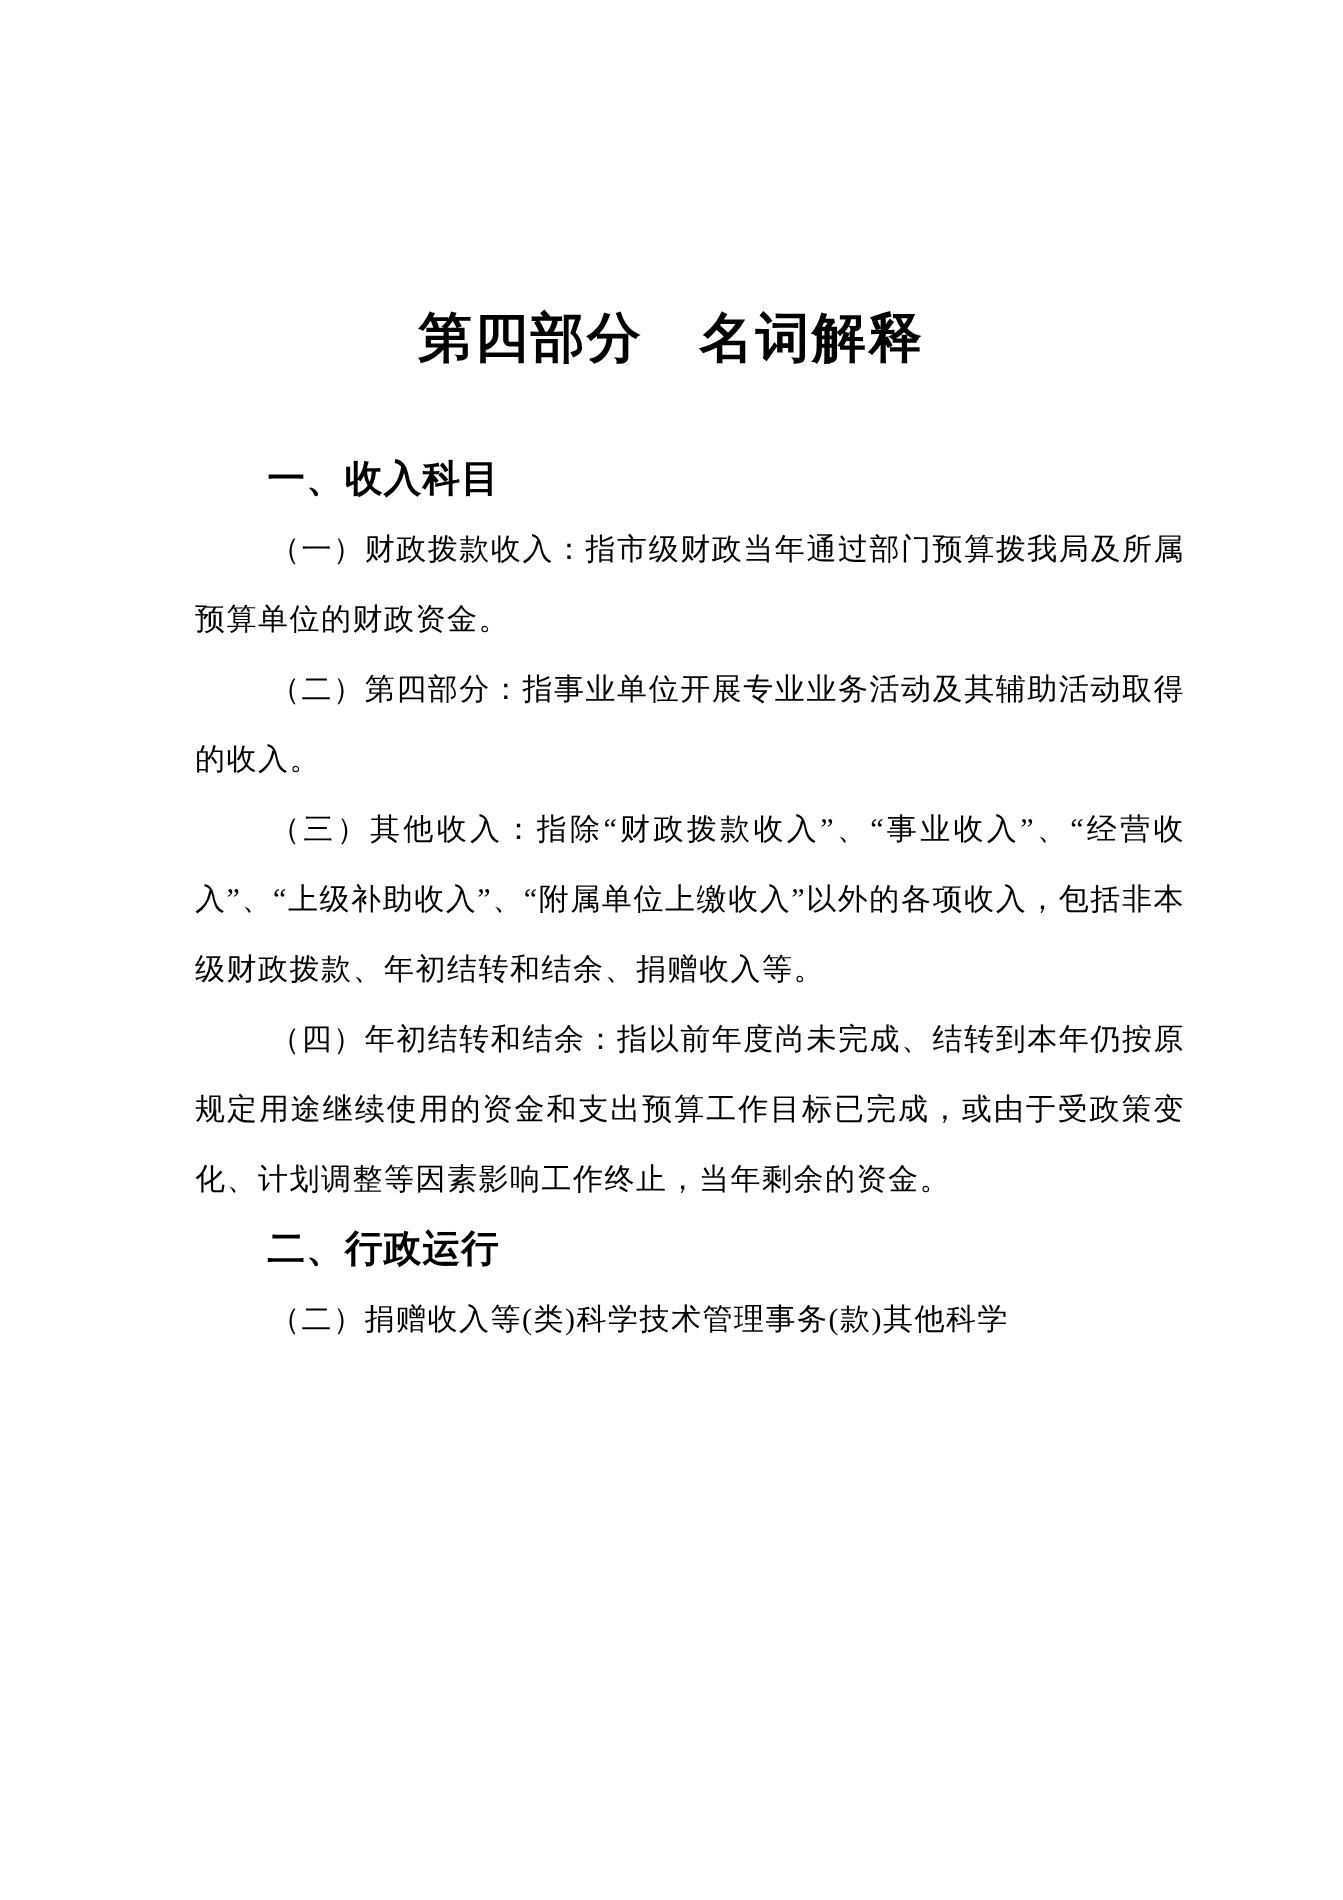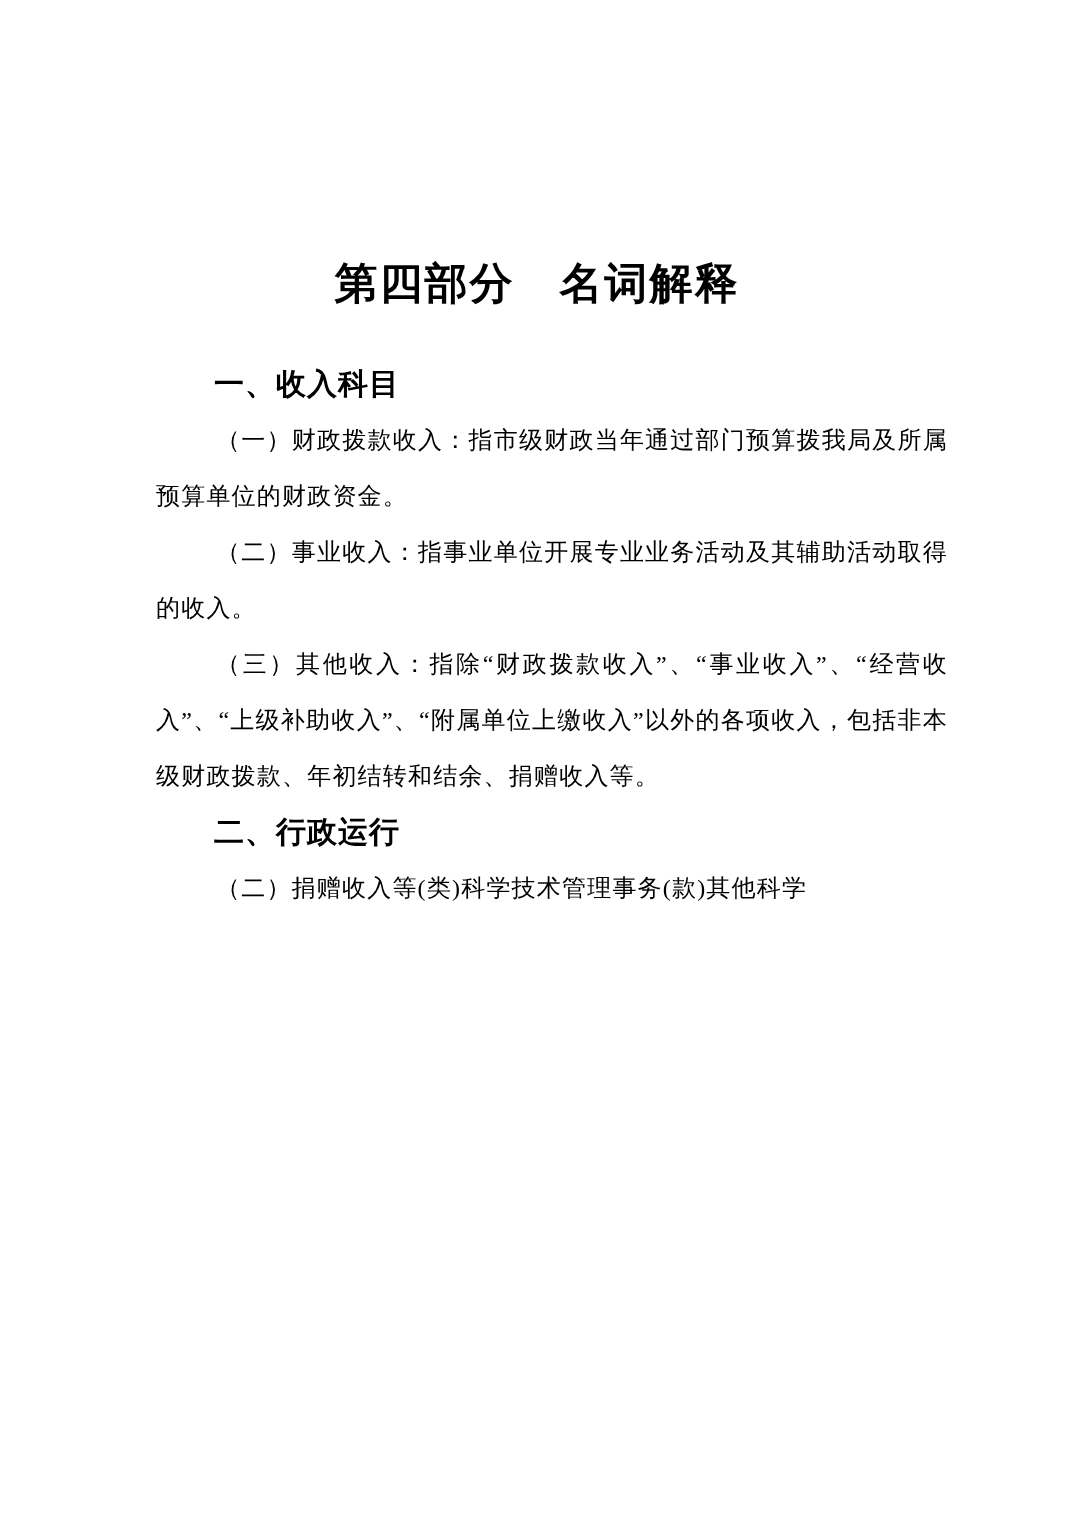--- a/index.html
+++ b/index.html
@@ -14,21 +14,21 @@
     background: #ffffff;
     color: #000000;
     overflow: hidden;
     font-family: "Liberation Serif", "DejaVu Serif", serif;
   }
   .doc-title {
     position: absolute;
     top: 242px;
     left: 0;
     right: 0;
-    margin: 16px;
+    margin: 4px;
     text-align: center;
     font-size: 43px;
     line-height: 52px;
     font-weight: 700;
     letter-spacing: 2px;
     font-family: "Liberation Serif", "DejaVu Serif", serif;
   }
   .doc-body {
     position: absolute;
     top: 356px;
@@ -60,24 +60,25 @@
 <div class="page">
 
   <h1 class="doc-title">第四部分　名词解释</h1>
 
   <div class="doc-body">
 
     <h2 class="section-heading">一、收入科目</h2>
 
     <p class="doc-paragraph">（一）财政拨款收入：指市级财政当年通过部门预算拨我局及所属预算单位的财政资金。</p>
 
-    <p class="doc-paragraph">（二）事业收入：指事业单位开展专业业务活动及其辅助活动取得的收入。</p>
+    <p class="doc-paragraph">（二）第四部分：指事业单位开展专业业务活动及其辅助活动取得的收入。</p>
 
     <p class="doc-paragraph">（三）其他收入：指除“财政拨款收入”、“事业收入”、“经营收入”、“上级补助收入”、“附属单位上缴收入”以外的各项收入，包括非本级财政拨款、年初结转和结余、捐赠收入等。</p>
 
+    <p class="doc-paragraph">（四）年初结转和结余：指以前年度尚未完成、结转到本年仍按原规定用途继续使用的资金和支出预算工作目标已完成，或由于受政策变化、计划调整等因素影响工作终止，当年剩余的资金。</p>
 
     <h2 class="section-heading">二、行政运行</h2>
 
 
     <p class="doc-paragraph">（二）捐赠收入等(类)科学技术管理事务(款)其他科学</p>
 
   </div>
 
 </div>
 

